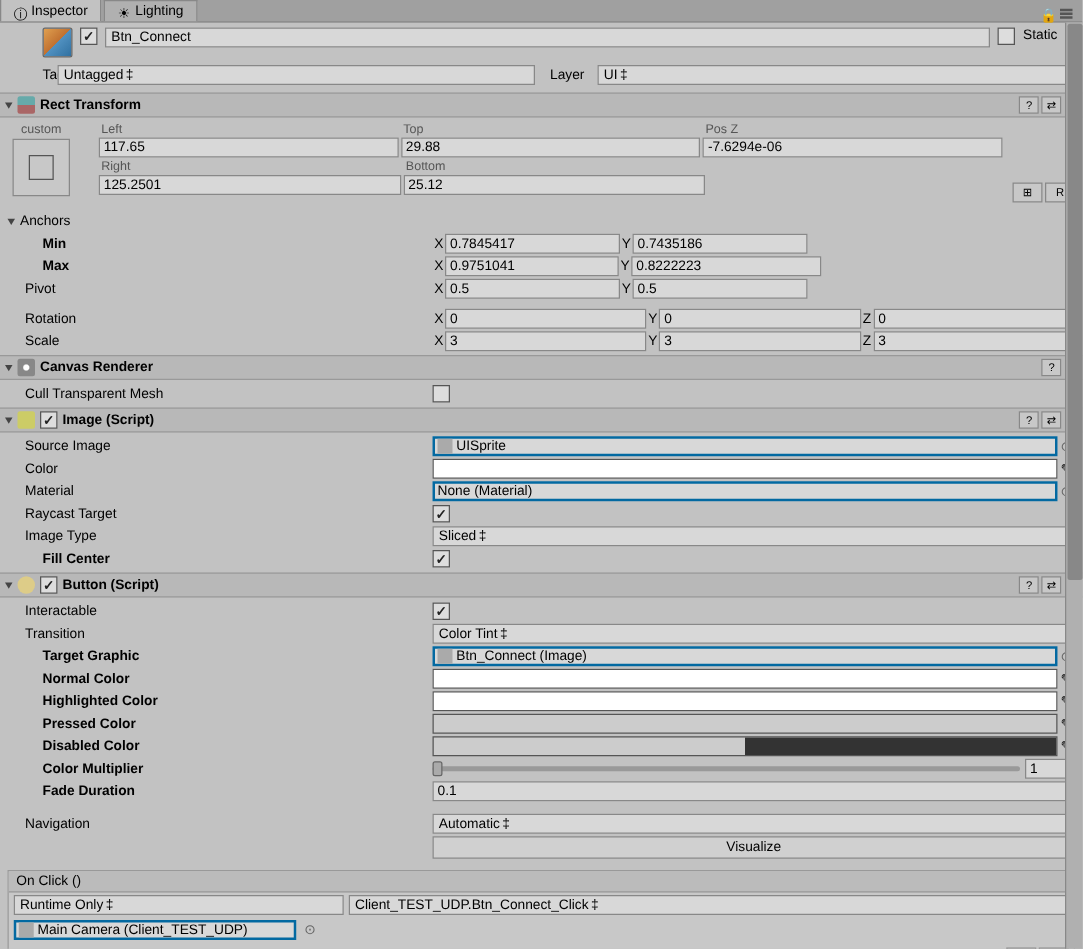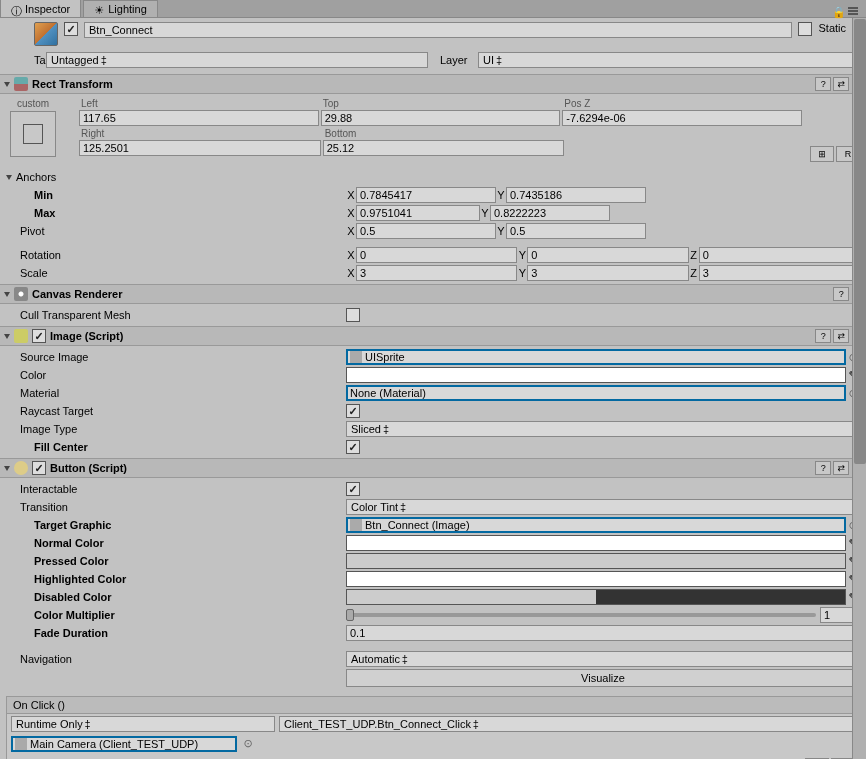--- a/index.html
+++ b/index.html
@@ -198,23 +198,23 @@
     <div class="prop-row">
       <span class="prop-label indent">Min</span>
       <span class="axis-label">X</span>
       <input class="text-input" style="width: 140px;" value="0.7845417">
       <span class="axis-label">Y</span>
       <input class="text-input" style="width: 140px;" value="0.7435186">
     </div>
     <div class="prop-row">
       <span class="prop-label indent">Max</span>
       <span class="axis-label">X</span>
-      <input class="text-input" style="width: 124px;" value="0.9751041">
+      <input class="text-input" style="width: 139px;" value="0.9751041">
       <span class="axis-label">Y</span>
-      <input class="text-input" style="width: 120px;" value="0.8222223">
+      <input class="text-input" style="width: 152px;" value="0.8222223">
     </div>
     <div class="prop-row">
       <span class="prop-label">Pivot</span>
       <span class="axis-label">X</span>
       <input class="text-input" style="width: 140px;" value="0.5">
       <span class="axis-label">Y</span>
       <input class="text-input" style="width: 140px;" value="0.5">
     </div>
     <div style="height:6px"></div>
     <div class="prop-row">
@@ -332,27 +332,27 @@
         <span>Btn_Connect (Image)</span>
       </div>
       <div class="obj-circle"></div>
     </div>
     <div class="prop-row">
       <span class="prop-label indent">Normal Color</span>
       <div class="color-field"></div>
       <div class="eyedropper">✎</div>
     </div>
     <div class="prop-row">
+      <span class="prop-label indent">Highlighted Color</span>
+      <div class="color-field"></div>
+      <div class="eyedropper">✎</div>
+    </div>
+    <div class="prop-row">
       <span class="prop-label indent">Pressed Color</span>
       <div class="color-field pressed"></div>
-      <div class="eyedropper">✎</div>
-    </div>
-    <div class="prop-row">
-      <span class="prop-label indent">Highlighted Color</span>
-      <div class="color-field"></div>
       <div class="eyedropper">✎</div>
     </div>
     <div class="prop-row">
       <span class="prop-label indent">Disabled Color</span>
       <div class="color-field disabled"></div>
       <div class="eyedropper">✎</div>
     </div>
     <div class="prop-row">
       <span class="prop-label indent">Color Multiplier</span>
       <div class="slider-row">

